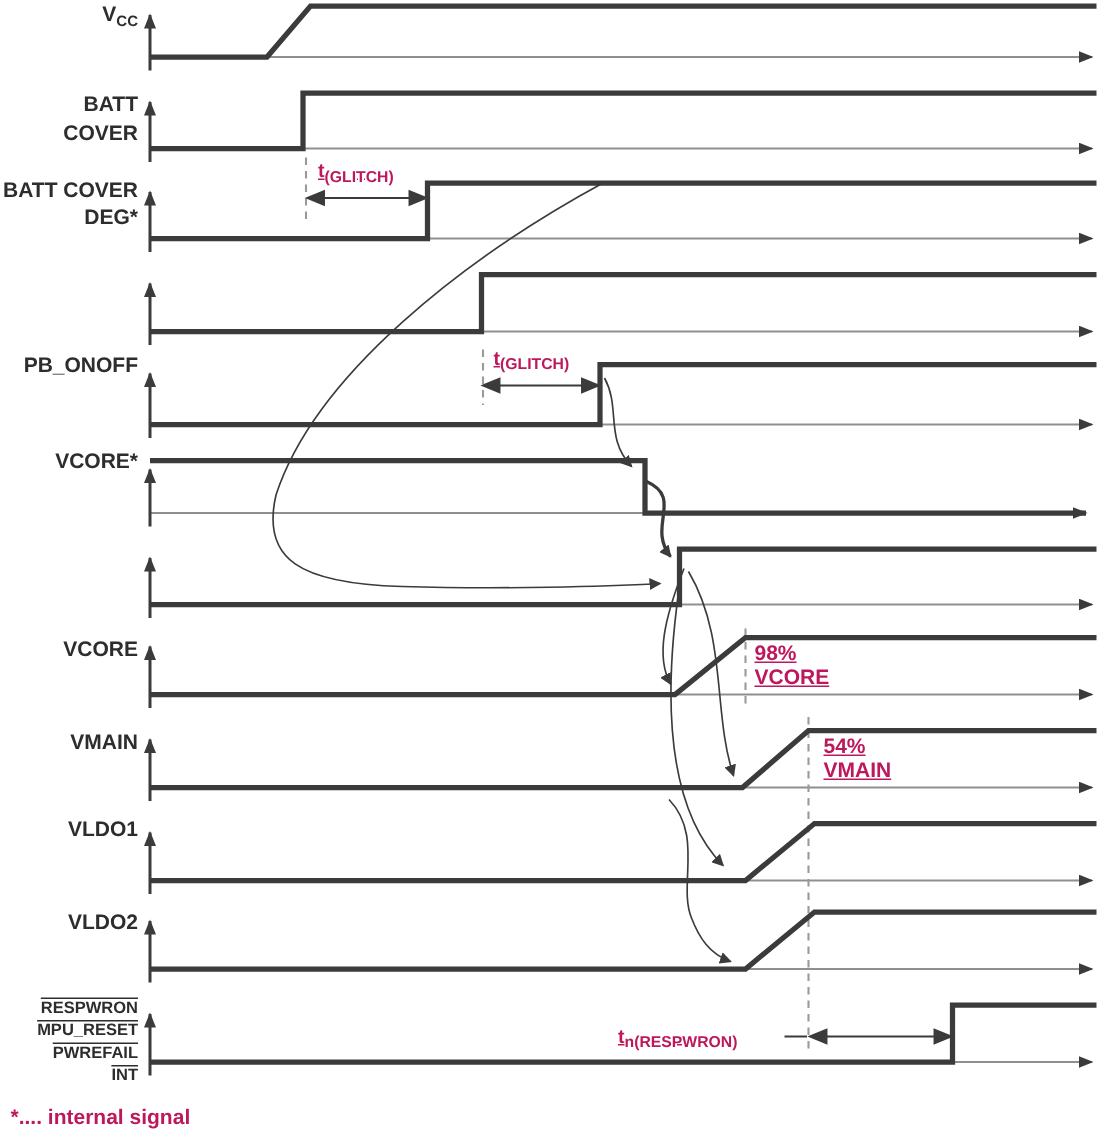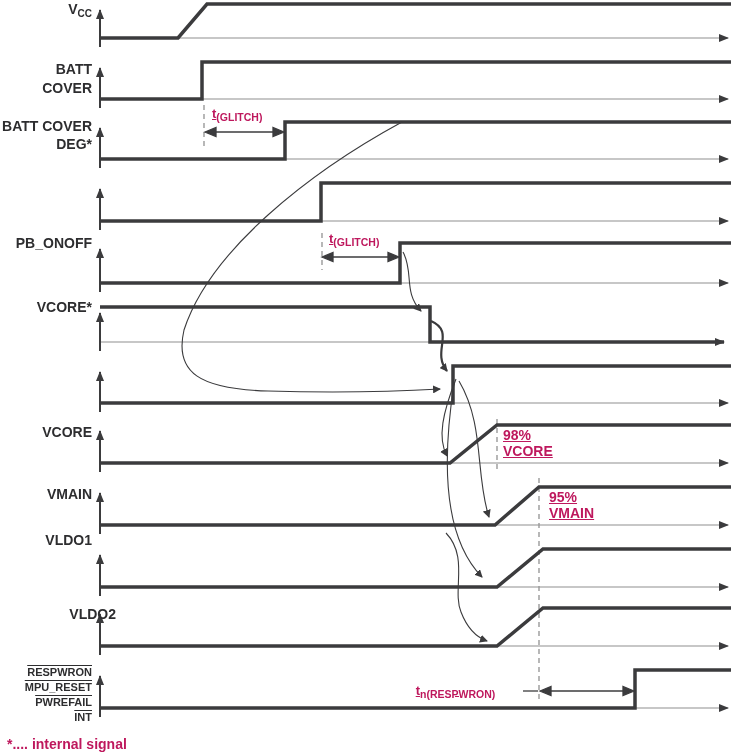--- a/index.html
+++ b/index.html
@@ -142,25 +142,25 @@
 
 
   <div class="lbl" style="top:424px;">
     <div>VCORE</div>
   </div>
 
   <div class="lbl" style="top:486px;">
     <div>VMAIN</div>
   </div>
 
-  <div class="lbl" style="top:532px;">
+  <div class="lbl" style="top:544px;">
     <div>VLDO1</div>
   </div>
 
-  <div class="lbl" style="top:606px;margin-left:24px;">
+  <div class="lbl" style="top:606px;">
     <div>VLDO2</div>
   </div>
 
   <div class="lbl grp" style="top:665px;">
     <div class="ol-line">RESPWRON</div>
     <div class="ol-line">MPU_RESET</div>
     <div class="ol-line">PWREFAIL</div>
     <div class="ol-line">INT</div>
   </div>
 
@@ -171,23 +171,23 @@
   <div class="ann" style="left:329px;top:230px;">
     <span class="tmain">t</span><span class="tsub">(GLITCH)</span>
   </div>
 
   <div class="ann" style="left:503px;top:427px;">
     <div>98%</div>
     <div>VCORE</div>
   </div>
 
   <div class="ann" style="left:549px;top:489px;">
-    <div>95%</div>
+    <div>54%</div>
     <div>VMAIN</div>
   </div>
 
-  <div class="ann" style="left:390px;top:682px;width:131px;text-align:center;">
+  <div class="ann" style="left:412px;top:682px;width:131px;text-align:left;">
     <span class="tmain">t</span><span class="tsub">n(RESPWRON)</span>
   </div>
 
   <div class="foot" style="left:7px;top:736px;">*.... internal signal</div>
 
 </div>
 
 </body></html>

